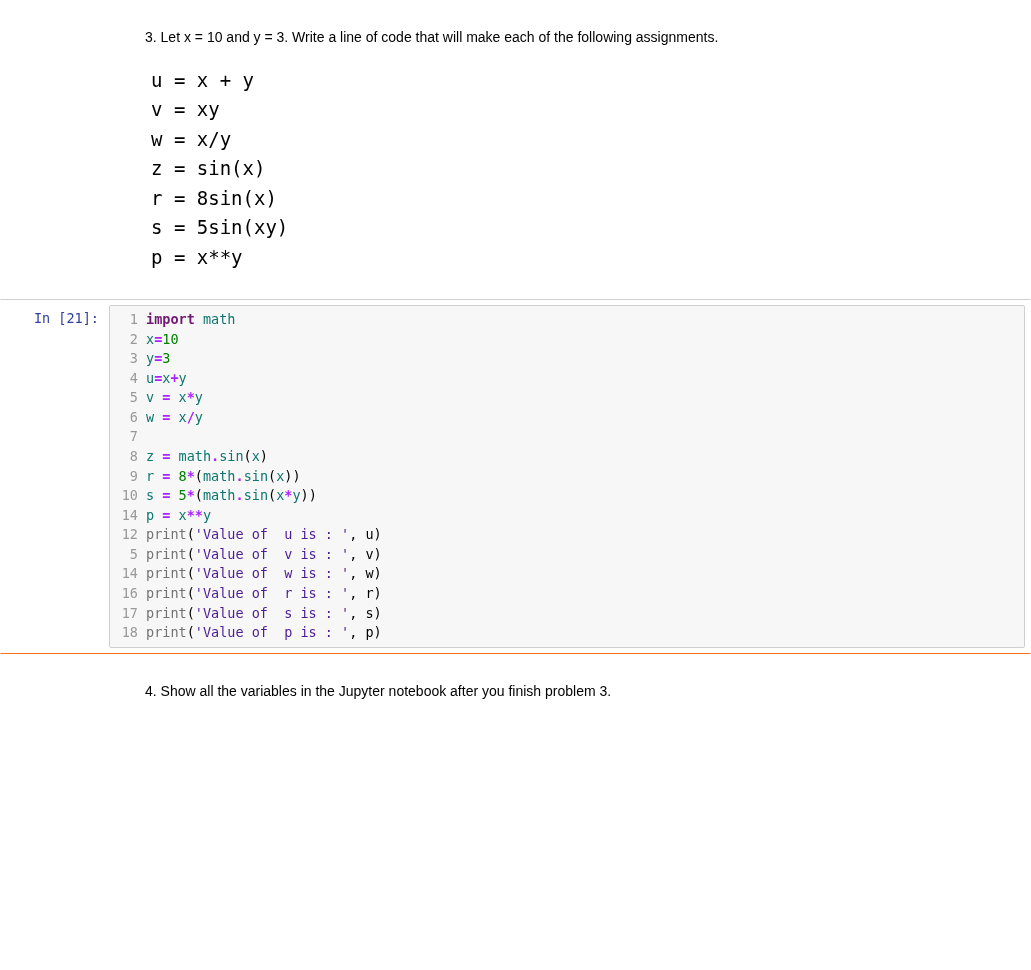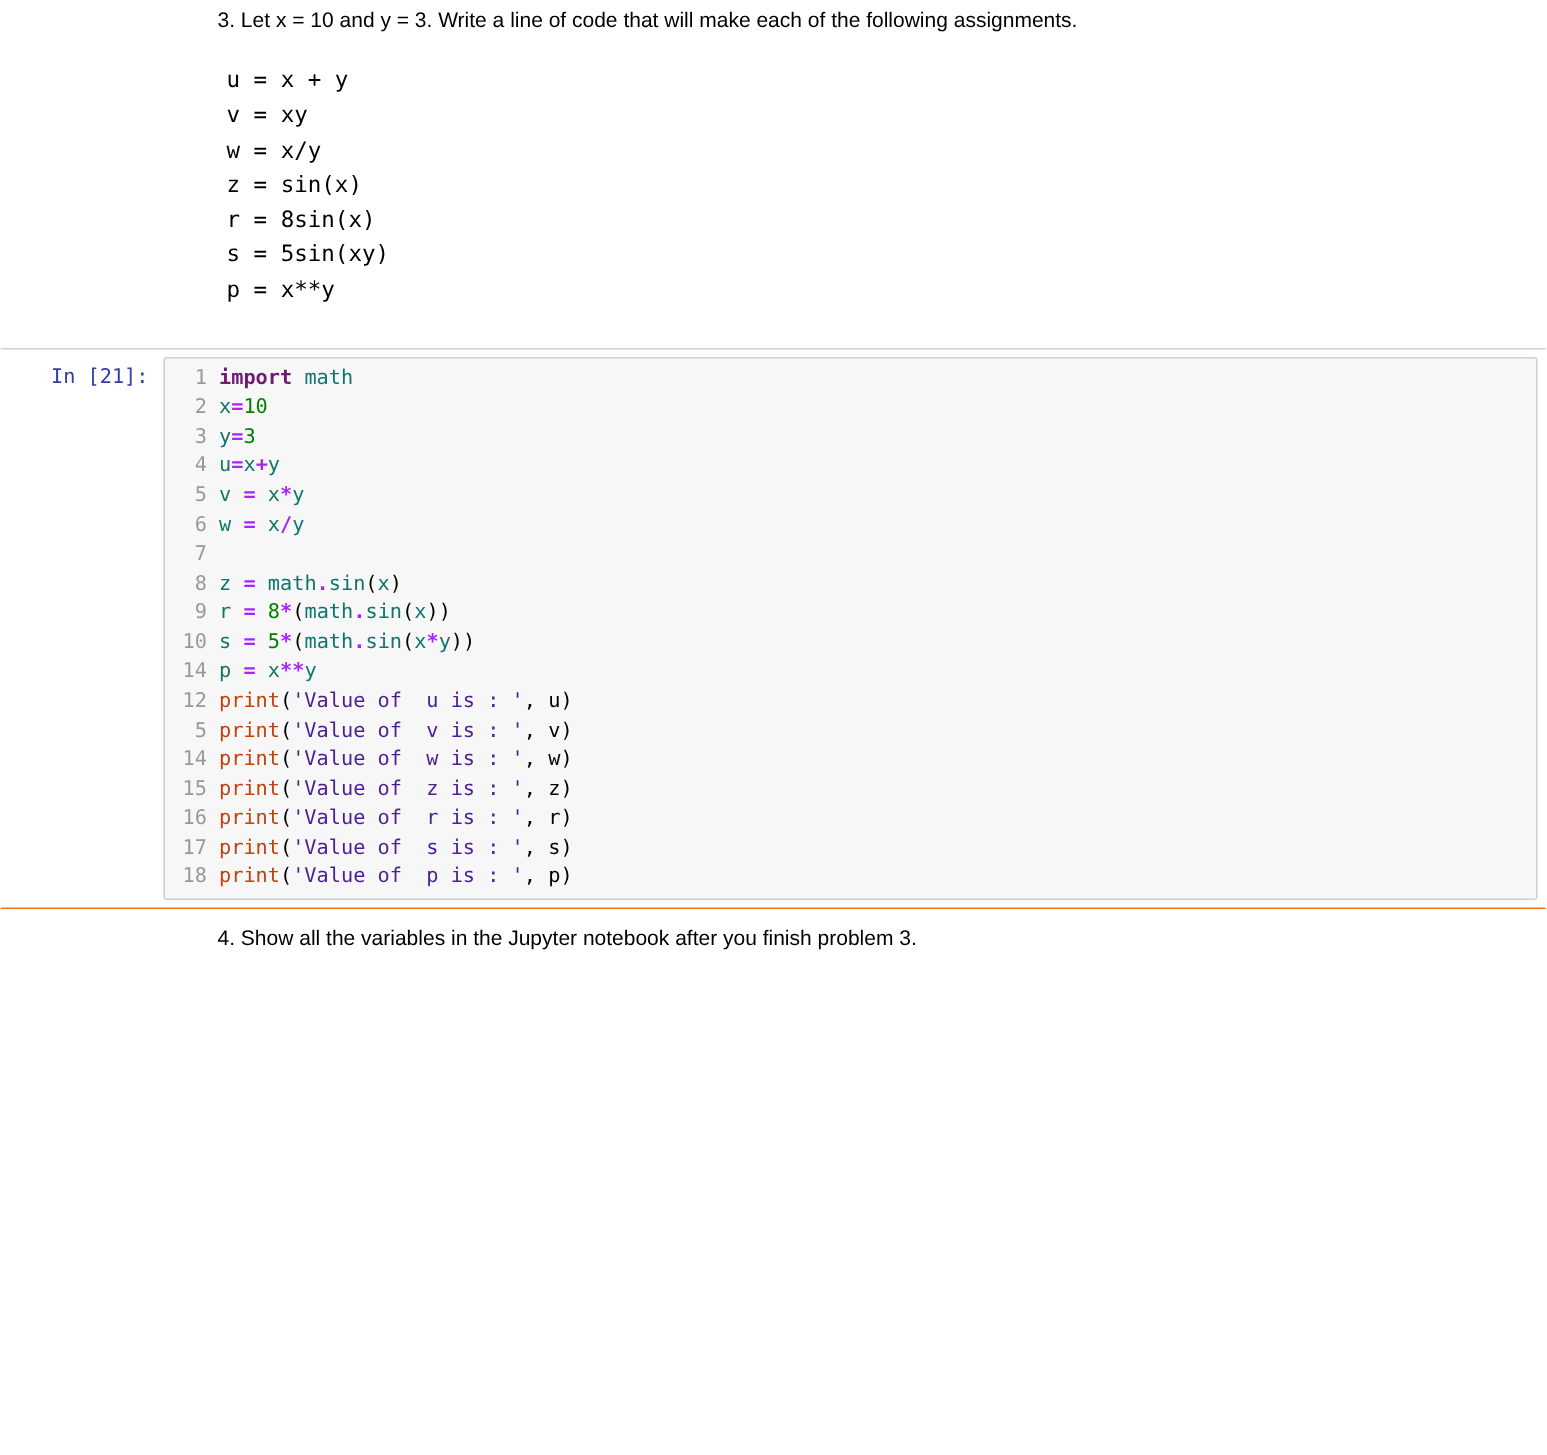--- a/index.html
+++ b/index.html
@@ -7,35 +7,36 @@
       margin: 0;
       font-family: "Helvetica Neue", Helvetica, Arial, sans-serif;
       font-size: 14px;
       color: #000;
       background: #fff;
       width: 1031px;
     }
     .cell {
       border: 1px solid transparent;
       padding: 0;
+      margin-top: 24px;
     }
     .text-cell .rendered {
       padding-left: 128px;
       padding-right: 20px;
       padding-top: 2px;
       padding-bottom: 2px;
     }
     .text-cell .question {
       list-style-position: outside;
       margin-left: 16px;
       line-height: 1.5;
     }
     .text-cell .equations {
       font-family: Menlo, Consolas, "DejaVu Sans Mono", monospace;
-      font-size: 15px;
+      font-size: 19px;
       white-space: pre;
       padding: 18px 0 18px 22px;
       line-height: 1.55;
     }
     .code-cell {
       display: flex;
       align-items: stretch;
       border-top: 1px solid #cfcfcf;
       border-bottom: 1px solid #f97316;
       padding: 5px 5px 5px 0;
@@ -79,21 +80,21 @@
     }
     .code-text {
       white-space: pre;
       flex: 1;
     }
     .tok-kw { color: #701a75; font-weight: bold; }
     .tok-nm { color: #0f766e; }
     .tok-op { color: #AA22FF; font-weight: bold; }
     .tok-num { color: #008000; }
     .tok-str { color: #4c1d95; }
-    .tok-builtin { color: #c2410c; }
+    .tok-builtin { color: #737373; }
     .output-area {
       display: flex;
       margin-top: 6px;
     }
     .output-text {
       font-family: Menlo, Consolas, "DejaVu Sans Mono", monospace;
       font-size: 13.5px;
       white-space: pre;
       line-height: 1.45;
       padding: 4px 0;
@@ -178,24 +179,20 @@
         </div>
         <div class="code-line">
           <span class="gutter">5</span>
           <span class="code-text"><span class="tok-builtin">print</span><span>(</span><span class="tok-str">'Value of  v is : '</span><span>, v)</span></span>
         </div>
         <div class="code-line">
           <span class="gutter">14</span>
           <span class="code-text"><span class="tok-builtin">print</span><span>(</span><span class="tok-str">'Value of  w is : '</span><span>, w)</span></span>
         </div>
         <div class="code-line">
-          <span class="gutter">15</span>
-          <span class="code-text"><span class="tok-builtin">print</span><span>(</span><span class="tok-str">'Value of  z is : '</span><span>, z)</span></span>
-        </div>
-        <div class="code-line">
           <span class="gutter">16</span>
           <span class="code-text"><span class="tok-builtin">print</span><span>(</span><span class="tok-str">'Value of  r is : '</span><span>, r)</span></span>
         </div>
         <div class="code-line">
           <span class="gutter">17</span>
           <span class="code-text"><span class="tok-builtin">print</span><span>(</span><span class="tok-str">'Value of  s is : '</span><span>, s)</span></span>
         </div>
         <div class="code-line">
           <span class="gutter">18</span>
           <span class="code-text"><span class="tok-builtin">print</span><span>(</span><span class="tok-str">'Value of  p is : '</span><span>, p)</span></span>

